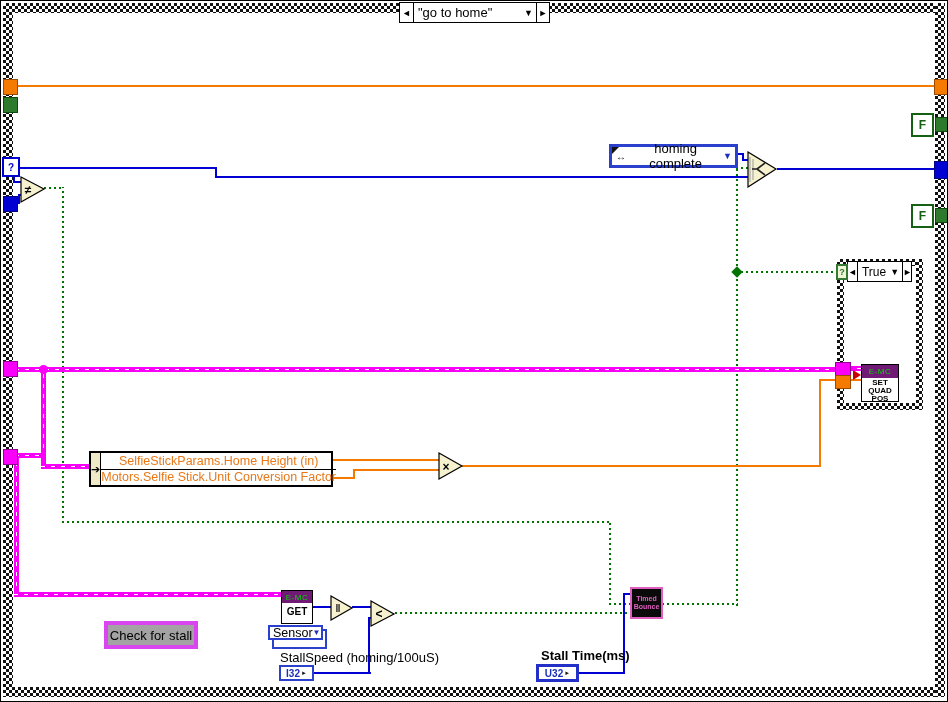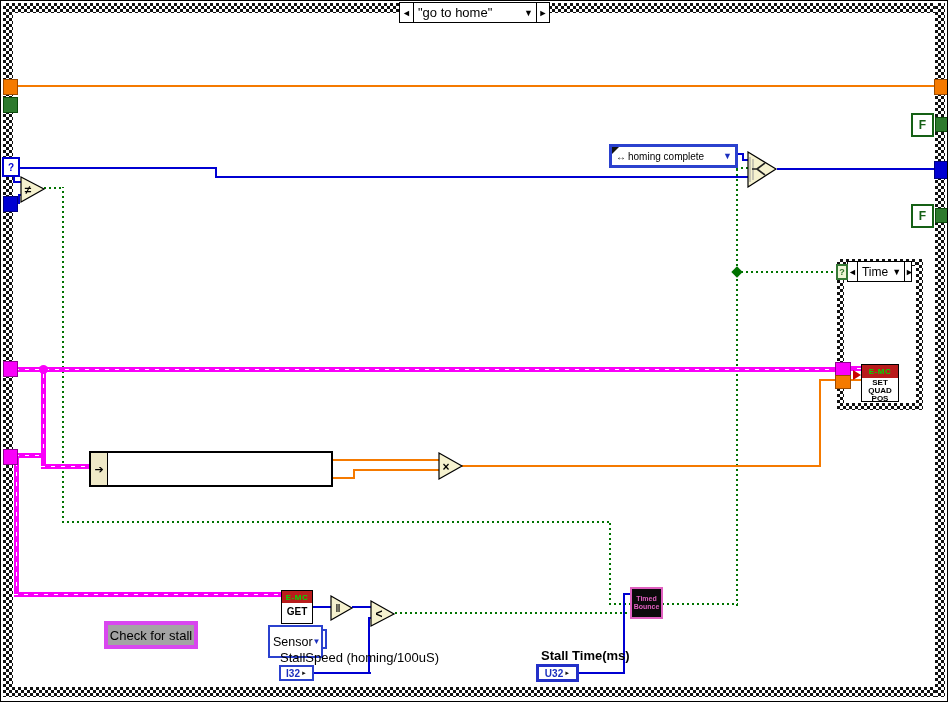--- a/index.html
+++ b/index.html
@@ -22,22 +22,22 @@
   
   .sel{display:flex;align-items:stretch;background:#fff;border:1px solid #000;font-size:13px;}
   .sel .arr{display:flex;align-items:center;justify-content:center;font-size:9px;cursor:pointer;}
   .sel .txt{flex:1;display:flex;align-items:center;padding:0 4px;white-space:nowrap;}
   .sel .dd{display:flex;align-items:center;font-size:9px;padding-right:3px;}
   .vsep{border-left:1px solid #000;}
   
   .tun{border:1px solid #222;}
   
   svg text{font-family:"Liberation Sans","DejaVu Sans",sans-serif;font-weight:bold;}
-  .blockhdr{background:#b91c1c;color:#00DC00;display:flex;align-items:center;justify-content:center;
-            font-size:9px;font-weight:bold;letter-spacing:.5px;}
+  .blockhdr{background:#701a75;color:#00DC00;display:flex;align-items:center;justify-content:center;
+            font-size:9px;font-weight:normal;letter-spacing:.5px;}
   .lbl{font-size:13px;white-space:nowrap;}
   .const{background:#fff;display:flex;align-items:center;justify-content:center;
          font-weight:bold;color:#1B2FBE;font-size:10px;}
 </style>
 </head>
 <body>
 
 <div id="canvas">
 
   <div class="a chk" style="left:2px;top:2px;width:942px;height:10px;"></div>
@@ -125,76 +125,80 @@
   <div class="a" style="left:19px;top:175px;width:26px;height:27px;">
     <svg width="26" height="27">
       <polygon points="1,1 24,13 1,26" fill="#F6F2CF" stroke="#000" stroke-width="1.2"></polygon>
       <text x="8" y="18" text-anchor="middle" font-size="12">≠</text>
     </svg>
   </div>
 
   <div class="a" style="left:608px;top:143px;width:129px;height:24px;background:#fff;border:3px solid #2B41CE;box-sizing:border-box;display:flex;align-items:center;">
     <div class="a" style="left:0;top:0;width:0;height:0;border-top:7px solid #111;border-right:7px solid transparent;"></div>
     <span style="font-size:10px;color:#222;padding:0 2px 0 4px;">↔</span>
-    <span style="font-size:10px;flex:1;">homing complete</span>
+    <span style="font-size:13px;flex:1;text-align:center;">homing complete</span>
     <span style="font-size:9px;color:#1B2FBE;padding-right:3px;">▼</span>
   </div>
 
   <div class="a" style="left:746px;top:150px;width:31px;height:37px;">
     <svg width="31" height="37">
       <polygon points="1,1 29,18 1,36" fill="#F6F2CF" stroke="#000" stroke-width="1.2"></polygon>
       <line x1="3" y1="6" x2="3" y2="31" stroke="#999" stroke-width="1"></line>
       <line x1="6" y1="8" x2="6" y2="29" stroke="#999" stroke-width="1"></line>
       <path d="M5,18 h5 M10,18 L18,12 M10,18 L18,24" stroke="#222" stroke-width="1.6" fill="none"></path>
     </svg>
   </div>
 
   <div class="a chk" style="left:836px;top:258px;width:86px;height:7px;"></div>
   <div class="a chk" style="left:836px;top:402px;width:86px;height:7px;"></div>
   <div class="a chk" style="left:836px;top:258px;width:7px;height:151px;"></div>
   <div class="a chk" style="left:915px;top:258px;width:7px;height:151px;"></div>
 
   <div class="a sel" style="left:846px;top:260px;width:63px;height:19px;font-size:12px;">
     <div class="arr" style="width:11px;">◄</div>
-    <div class="txt vsep">Time</div>
+    <div class="txt vsep">True</div>
     <div class="dd">▼</div>
     <div class="arr vsep" style="width:11px;">►</div>
   </div>
 
   <div class="a" style="left:835px;top:263px;width:12px;height:16px;background:#EFF6D6;border:2px solid #347834;box-sizing:border-box;display:flex;align-items:center;justify-content:center;font-size:9px;font-weight:bold;color:#2A7028;">?</div>
   <div class="a tun" style="left:834px;top:361px;width:14px;height:13px;background:#FA00FA;border-color:#900090;"></div>
   <div class="a tun" style="left:834px;top:374px;width:14px;height:12px;background:#F57A00;border-color:#9C4A00;"></div>
 
   <div class="a" style="left:852px;top:369px;width:0;height:0;border-left:8px solid #CC0000;border-top:5px solid transparent;border-bottom:5px solid transparent;"></div>
   <div class="a" style="left:860px;top:363px;width:38px;height:38px;border:1px solid #000;background:#fff;box-sizing:border-box;">
     <div class="blockhdr" style="height:13px;font-size:8px;">E-MC</div>
     <div style="text-align:center;font-size:8px;font-weight:bold;line-height:8px;padding-top:1px;">
       <div>SET</div>
       <div>QUAD</div>
       <div>POS</div>
     </div>
   </div>
 
   <div class="a" style="left:88px;top:450px;width:244px;height:36px;border:2px solid #000;box-sizing:border-box;display:flex;background:#fff;">
     <div style="width:16px;background:#EFE9C7;border-right:1px solid #000;display:flex;align-items:center;justify-content:center;font-size:11px;">➔</div>
+    <div style="flex:1;display:flex;flex-direction:column;">
+      <div style="flex:1;display:flex;align-items:center;justify-content:center;font-size:12.5px;color:#E87818;border-bottom:1px solid #000;white-space:nowrap;">SelfieStickParams.Home Height (in)</div>
+      <div style="flex:1;display:flex;align-items:center;justify-content:center;font-size:12.5px;color:#E87818;white-space:nowrap;">Motors.Selfie Stick.Unit Conversion Factor</div>
+    </div>
   </div>
 
   <div class="a" style="left:437px;top:451px;width:26px;height:28px;">
     <svg width="26" height="28">
       <polygon points="1,1 24,14 1,27" fill="#F6F2CF" stroke="#000" stroke-width="1.2"></polygon>
       <text x="8" y="19" text-anchor="middle" font-size="12">×</text>
     </svg>
   </div>
 
   <div class="a" style="left:280px;top:589px;width:32px;height:34px;border:1px solid #000;background:#fff;box-sizing:border-box;">
     <div class="blockhdr" style="height:12px;font-size:8px;">E-MC</div>
     <div style="text-align:center;font-size:10px;font-weight:bold;padding-top:3px;">GET</div>
   </div>
   <div class="a" style="left:271px;top:628px;width:55px;height:20px;border:2px solid #2B41CE;background:#fff;box-sizing:border-box;"></div>
-  <div class="a" style="left:267px;top:624px;width:55px;height:33px;border:2px solid #2B41CE;background:#fff;box-sizing:border-box;display:flex;align-items:center;text-align:right;">
+  <div class="a" style="left:267px;top:624px;width:55px;height:15px;border:2px solid #2B41CE;background:#fff;box-sizing:border-box;display:flex;align-items:center;text-align:right;">
     <span style="font-size:12.5px;flex:1;padding-left:3px;">Sensor</span>
     <span style="font-size:8px;color:#1B2FBE;padding-right:2px;">▼</span>
   </div>
 
   <div class="a" style="left:329px;top:594px;width:24px;height:26px;">
     <svg width="24" height="26">
       <polygon points="1,1 22,13 1,25" fill="#F6F2CF" stroke="#000" stroke-width="1.2"></polygon>
       <text x="8" y="17" text-anchor="middle" font-size="10">‖</text>
     </svg>
   </div>

